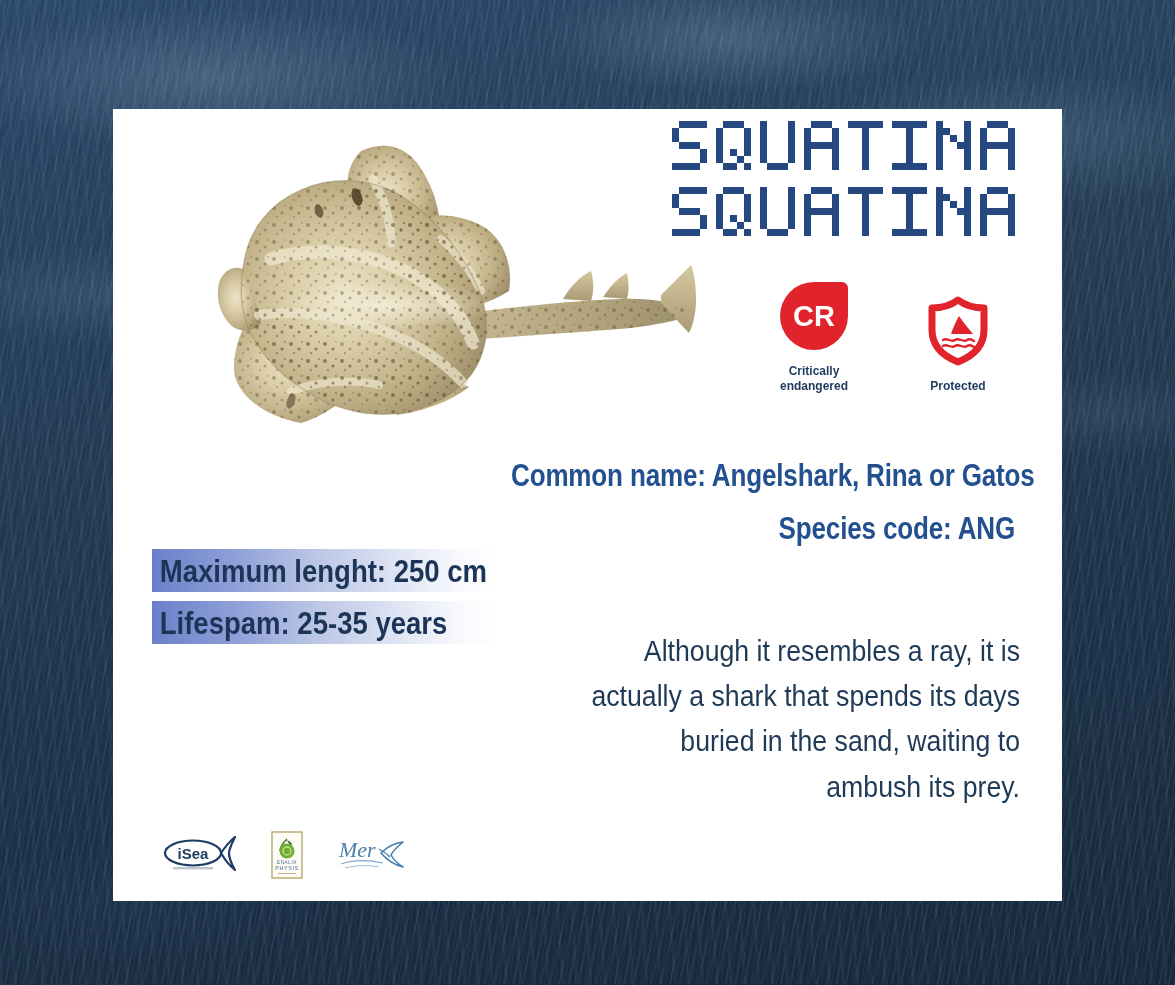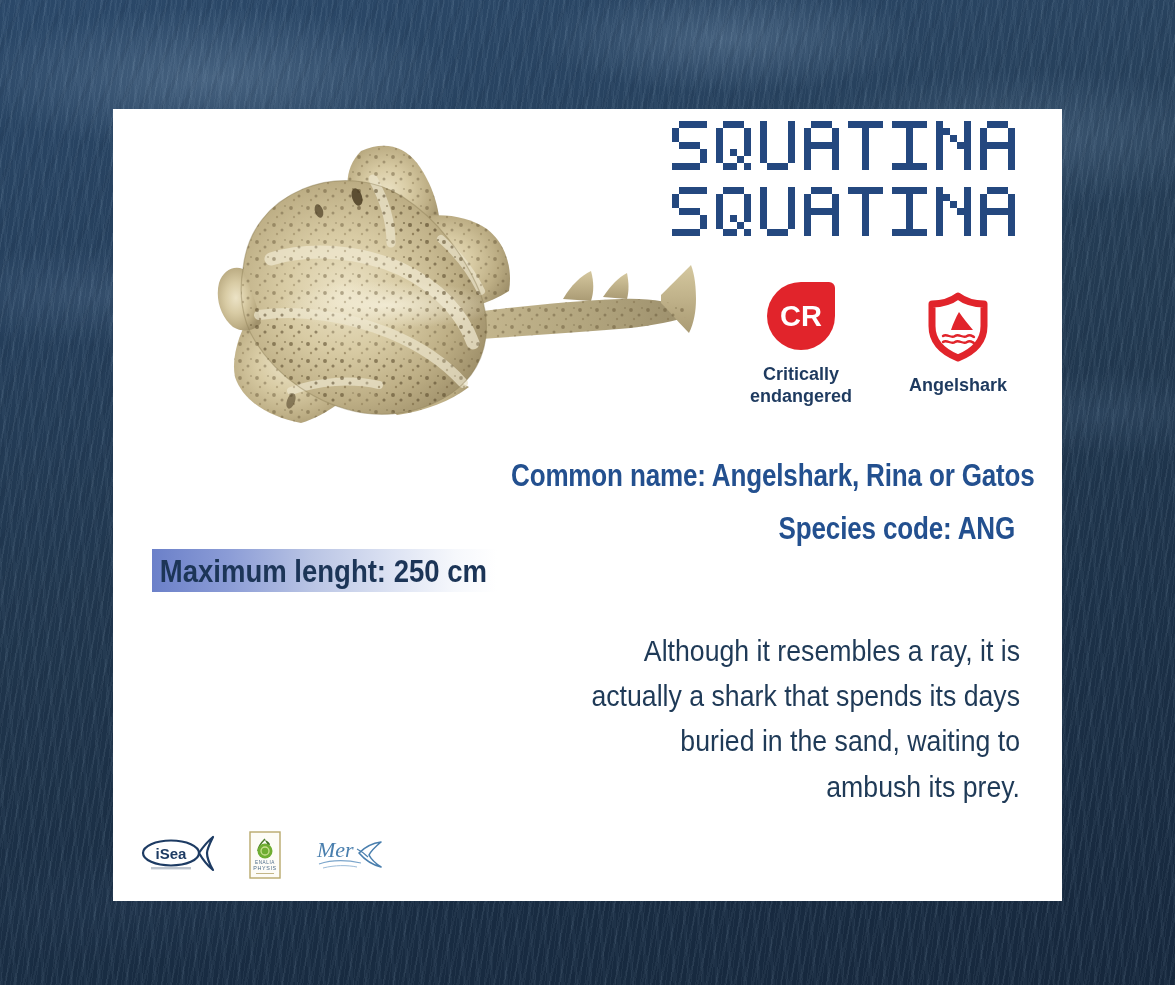--- a/index.html
+++ b/index.html
@@ -111,22 +111,22 @@
   }
   .pixchar i { display: block; }
   .pixchar i.on { background: #24487f; }
 
   
   #badges {
     position: absolute;
     right: 48px;
     top: 170px;
     display: flex;
-    gap: 45px;
-    align-items: center;
+    gap: 32px;
+    align-items: flex-end;
   }
   .badge { width: 112px; text-align: center; }
   .badge-art { height: 74px; display: flex; align-items: center; justify-content: center; }
   .cr-drop {
     width: 68px; height: 68px;
     background: #e1242b;
     border-radius: 50% 6px 50% 50%;
     display: flex; align-items: center; justify-content: center;
     transform: rotate(0deg);
   }
@@ -136,21 +136,21 @@
     font-weight: bold;
     font-size: 29px;
     letter-spacing: 0px;
     line-height: 1;
   }
   .badge-caption {
     margin-top: 11px;
     color: #1e3a5f;
     font-family: "Liberation Sans", sans-serif;
     font-weight: bold;
-    font-size: 18px;
+    font-size: 12px;
     line-height: 1.22;
   }
 
   
   #name-block {
     position: absolute;
     right: 47px;
     top: 340px;
     width: 600px;
     text-align: right;
@@ -204,21 +204,21 @@
     font-family: "Liberation Sans Narrow", "Liberation Sans", sans-serif;
     font-size: 29px;
     line-height: 1.56;
     transform: scaleX(0.92);
     transform-origin: right top;
   }
 
   
   #logos {
     position: absolute;
-    left: 26px;
+    left: 48px;
     bottom: 18px;
     height: 56px;
     display: flex;
     align-items: center;
     gap: 32px;
   }
   .logo { display: flex; align-items: center; }
   .logo svg { display: block; }
   .dfmr-text {
     margin-left: 8px;
@@ -951,33 +951,36 @@
       <div class="badge">
         <div class="badge-art">
           <svg width="70" height="70" viewBox="0 0 70 70" xmlns="http://www.w3.org/2000/svg">
             <path d="M35 4 C27 10 17 12 9 12 L9 34 C9 50 20 60 35 66
                      C50 60 61 50 61 34 L61 12 C53 12 43 10 35 4 Z" fill="none" stroke="#e1242b" stroke-width="7" stroke-linejoin="round"></path>
             <path d="M36 20 C40 26 45 32 50 38 L28 38 C30 32 33 25 36 20 Z" fill="#e1242b"></path>
             <path d="M20 44 C24 41 28 47 32 44 C36 41 40 47 44 44 C47 42 49 44 51 45" fill="none" stroke="#e1242b" stroke-width="2.4" stroke-linecap="round"></path>
             <path d="M20 50 C24 47 28 53 32 50 C36 47 40 53 44 50 C47 48 49 50 51 51" fill="none" stroke="#e1242b" stroke-width="2.4" stroke-linecap="round"></path>
           </svg>
         </div>
-        <div class="badge-caption">Angelshark</div>
+        <div class="badge-caption">Protected</div>
       </div>
 
     </div>
 
     <div id="name-block">
       <div>Common name: Angelshark, Rina or Gatos</div>
       <div>Species code: ANG</div>
     </div>
 
     <div id="stats">
       <div class="stat-bar">
         <div class="stat-text">Maximum lenght: 250 cm</div>
+      </div>
+      <div class="stat-bar">
+        <div class="stat-text">Lifespam: 25-35 years</div>
       </div>
     </div>
 
     <div id="description">Although it resembles a ray, it is actually a shark that spends its days buried in the sand, waiting to ambush its prey.</div>
 
     <div id="logos">
 
       <div class="logo">
         <svg width="78" height="46" viewBox="0 0 78 46" xmlns="http://www.w3.org/2000/svg">
           <ellipse cx="32" cy="21" rx="28" ry="12.5" fill="none" stroke="#1d3b63" stroke-width="2.2"></ellipse>

